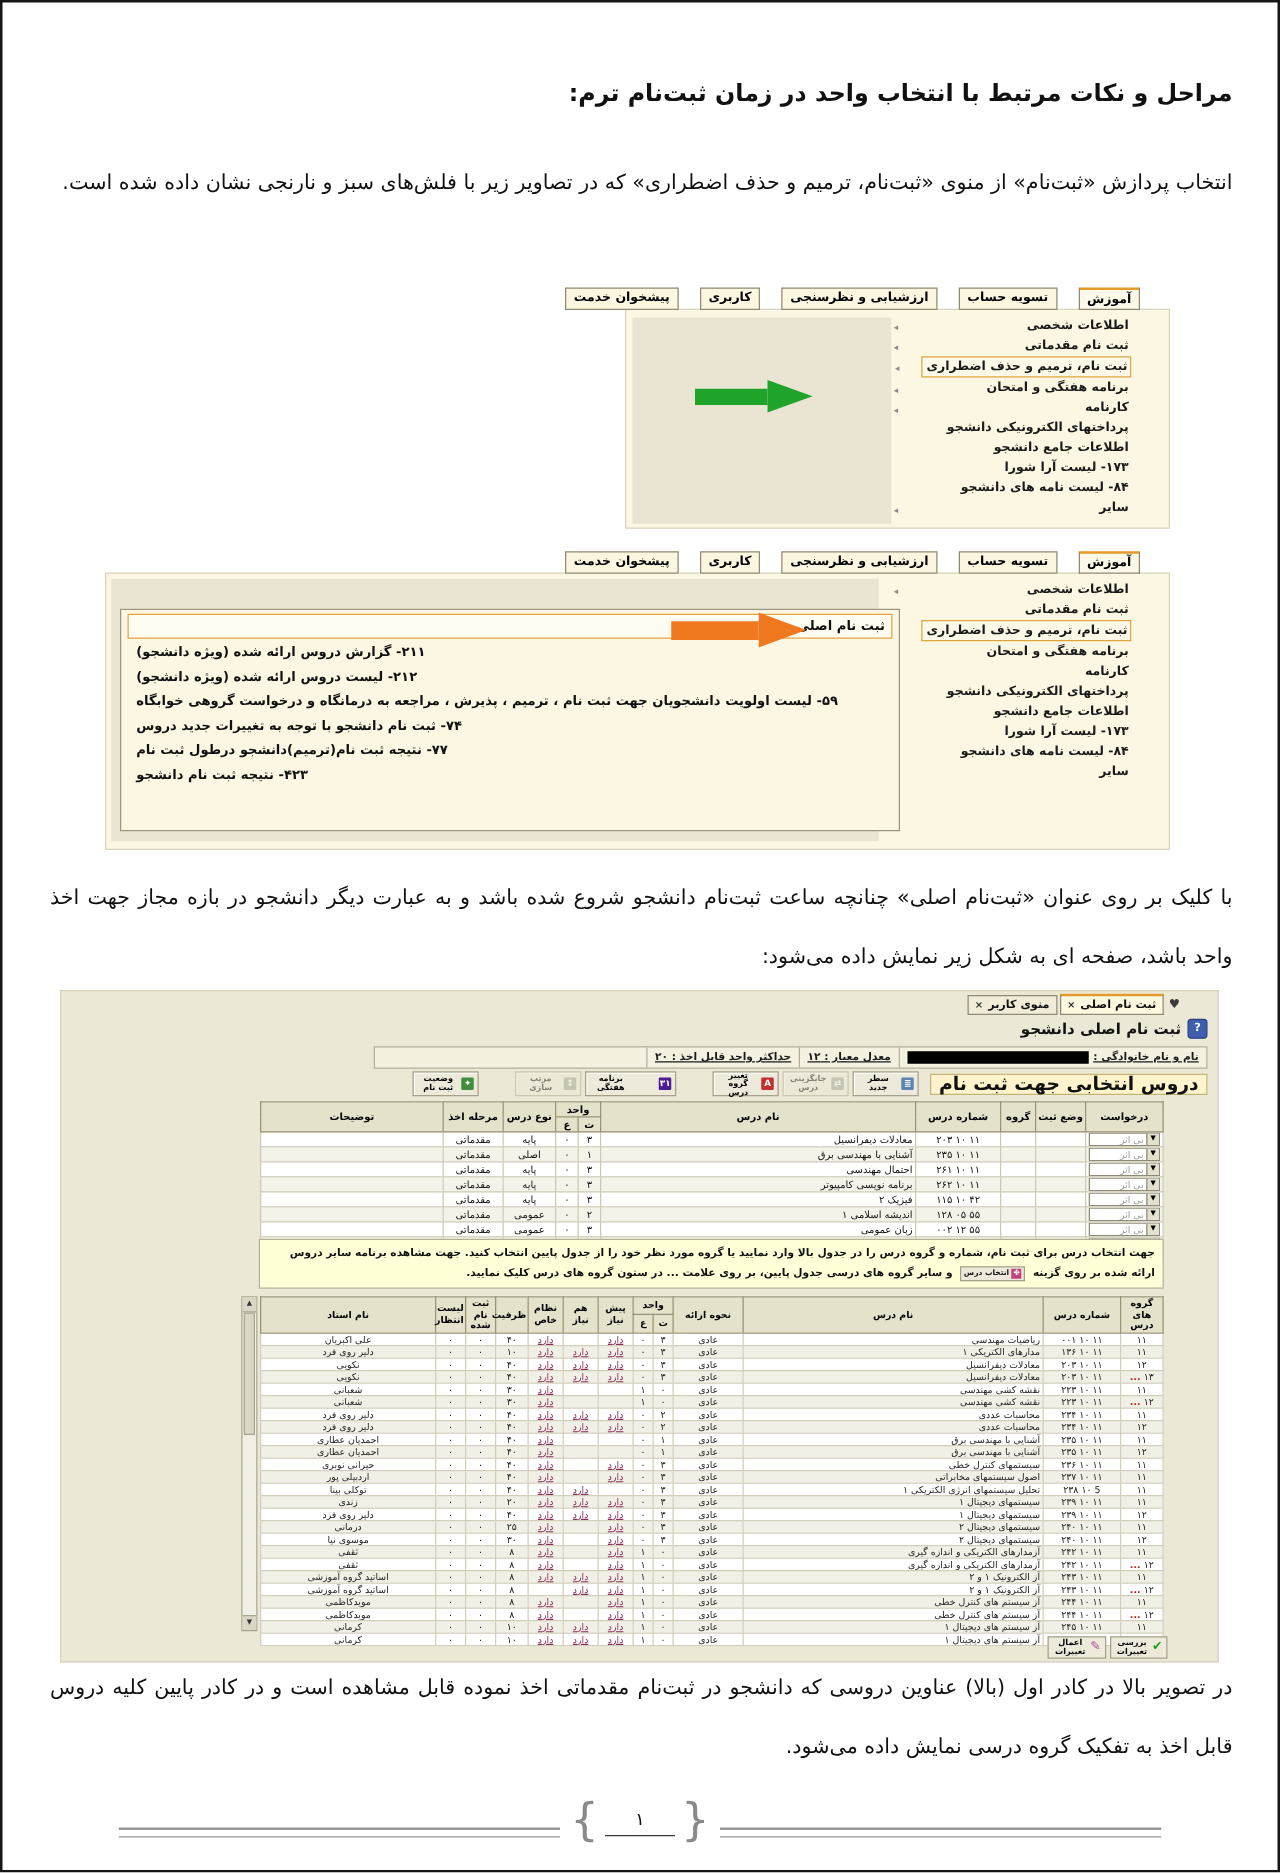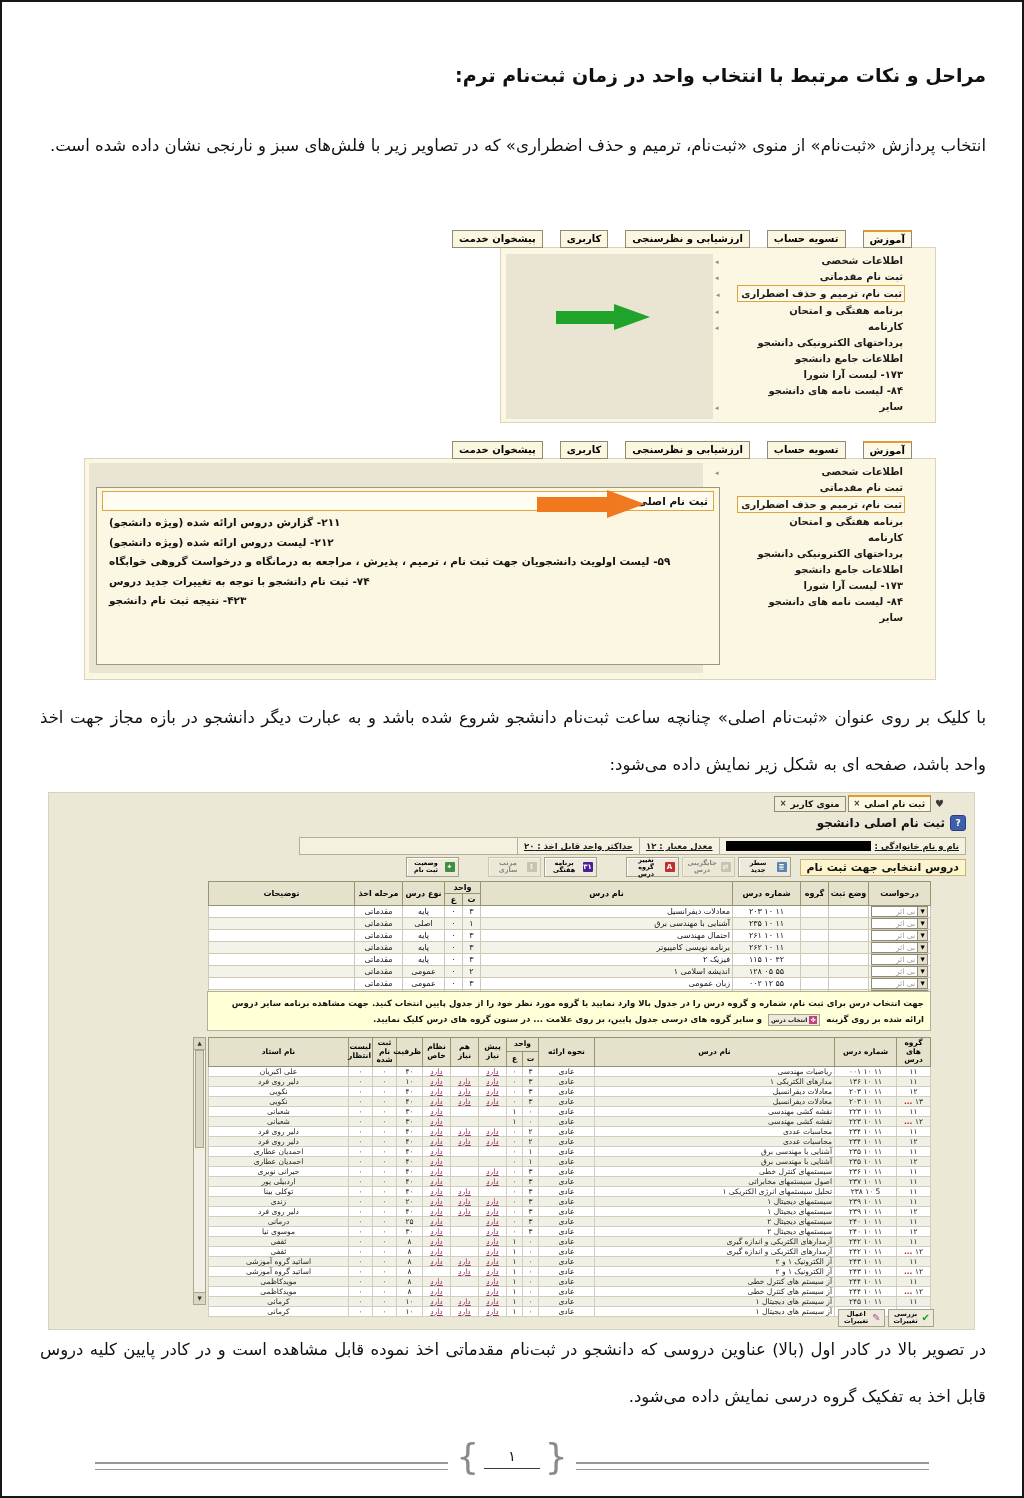--- a/index.html
+++ b/index.html
@@ -66,21 +66,21 @@
           line-height:14px;text-align:center;border-radius:3px;border:1px solid #2a407c;}
   #ginfo{position:absolute;top:44px;right:8px;left:250px;height:16px;background:#f4f1e1;
          border:1px solid #b3af99;display:flex;direction:rtl;font-weight:bold;font-size:8.5px;
          line-height:14px;color:#1a1a1a;}
   .gi{padding:0 6px;border-left:1px solid #b3af99;display:flex;align-items:center;gap:4px;white-space:nowrap;text-decoration:underline;}
   .gi.fill{flex:1;border-left:none;}
   .redact{width:145px;height:10px;background:#000;}
 
   #gtoolbar{position:absolute;top:63px;right:8px;left:200px;height:22px;display:flex;direction:rtl;
             gap:3px;align-items:center;}
-  .tlabel{background:#fdf4cd;border:1px solid #c4b475;font-weight:bold;font-size:11px;line-height:15px;
+  .tlabel{background:#fdf4cd;border:1px solid #c4b475;font-weight:bold;font-size:15px;line-height:15px;
           padding:0 6px;white-space:nowrap;margin-left:6px;}
   .tbtn{height:20px;background:#edeadb;border:1px solid #a5a18a;box-shadow:inset 1px 1px 0 #fff;
         font-size:6.5px;line-height:7px;display:flex;direction:rtl;align-items:center;gap:2px;
         padding:0 3px;font-family:inherit;}
   .tbtn .ticon{width:10px;height:10px;font-weight:bold;font-size:7px;line-height:10px;text-align:center;
                color:#fff;border-radius:1px;flex:0 0 auto;}
   .tbtn .tlbl{display:block;width:33px;text-align:center;font-weight:bold;}
   .tbtn.dis{opacity:.45;}
   .tbtn.gap{margin-right:26px;}
 
@@ -193,20 +193,21 @@
         <div class="mi"><span>۱۷۳- لیست آرا شورا</span></div>
         <div class="mi"><span>۸۴- لیست نامه های دانشجو</span></div>
         <div class="mi"><span class="arr">◂</span><span>سایر</span></div>
       </div>
     <div class="popup" id="popup">
         <div class="pp-first">ثبت نام اصلی</div>
         <div class="pp-item">۲۱۱- گزارش دروس ارائه شده (ویژه دانشجو)</div>
         <div class="pp-item">۲۱۲- لیست دروس ارائه شده (ویژه دانشجو)</div>
         <div class="pp-item">۵۹- لیست اولویت دانشجویان جهت ثبت نام ، ترمیم ، پذیرش ، مراجعه به درمانگاه و درخواست گروهی خوابگاه</div>
         <div class="pp-item">۷۴- ثبت نام دانشجو با توجه به تغییرات جدید دروس</div>
+        <div class="pp-item">۷۷- نتیجه ثبت نام(ترمیم)دانشجو درطول ثبت نام</div>
         <div class="pp-item">۴۲۳- نتیجه ثبت نام دانشجو</div>
       </div>
     <div class="barrow" id="orange-arrow">
       <span class="shaft"></span>
       <span class="head"></span>
     </div>
   </div>
 </div>
 
 <div class="para" id="para2">با کلیک بر روی عنوان «ثبت‌نام اصلی» چنانچه ساعت ثبت‌نام دانشجو شروع شده باشد و به عبارت دیگر دانشجو در بازه مجاز جهت اخذ واحد باشد، صفحه ای به شکل زیر نمایش داده می‌شود:</div>
@@ -246,21 +247,21 @@
       </button>
       <button class="tbtn dis">
         <span class="ticon" style="background: rgb(154, 154, 138);">⇄</span>
         <span class="tlbl">جایگزینی درس</span>
       </button>
       <button class="tbtn">
         <span class="ticon" style="background: rgb(192, 48, 48);">A</span>
         <span class="tlbl">تغییر گروه درس</span>
       </button>
       <button class="tbtn gap">
-        <span class="ticon" style="background: #4c1d95;">۳۱</span>
+        <span class="ticon" style="background: #4c1d95; margin-left: 20px;">۳۱</span>
         <span class="tlbl">برنامه هفتگی</span>
       </button>
       <button class="tbtn dis">
         <span class="ticon" style="background: rgb(154, 154, 138);">↕</span>
         <span class="tlbl">مرتب سازی</span>
       </button>
       <button class="tbtn gap">
         <span class="ticon" style="background: rgb(63, 143, 63);">✦</span>
         <span class="tlbl">وضعیت ثبت نام</span>
       </button>

